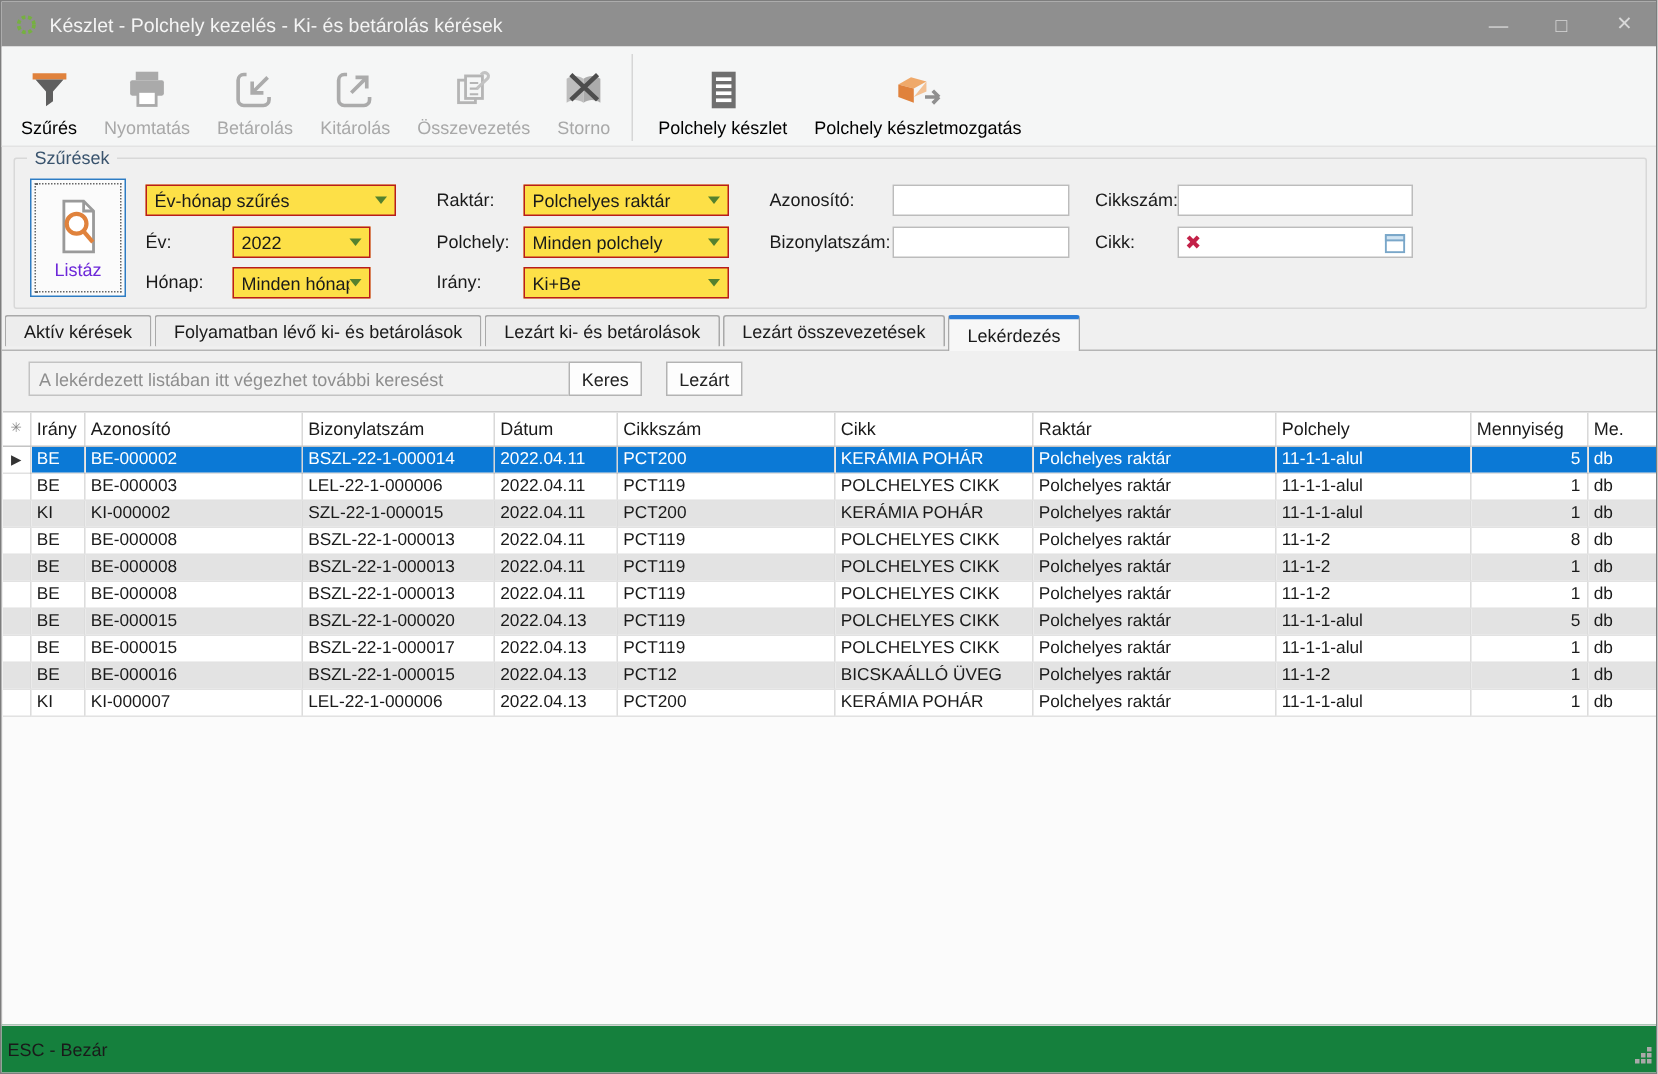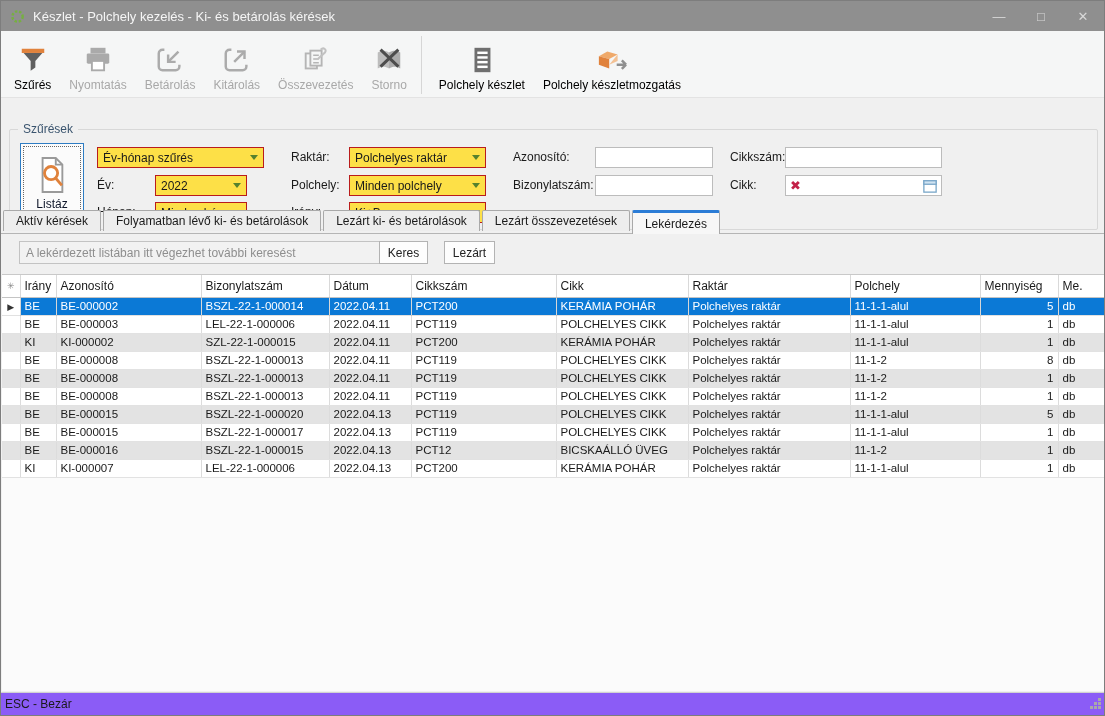--- a/index.html
+++ b/index.html
@@ -23,27 +23,27 @@
     border-bottom:1px solid #e3e3e3; display:flex; align-items:flex-start; padding:3px 0 0 4px; }
   .tool-btn { display:flex; flex-direction:column; align-items:center; justify-content:flex-end;
     height:60px; padding:2px 9px; }
   .tool-btn .ticon { height:36px; display:flex; align-items:center; justify-content:center; }
   .tool-btn .tlbl { font-size:12px; color:#000000; white-space:nowrap; }
   .tool-btn.disabled .tlbl { color:#a8a8a8; }
   .tb-sep { width:1px; height:58px; background:#d6d6d6; margin:2px 8px 0 5px; }
 
   
   .filter-group { position:absolute; left:8px; top:104px; width:1089px; height:101px;
-    border:1px solid #d8d8d8; border-radius:2px;margin-top:24px; }
+    border:1px solid #d8d8d8; border-radius:2px; }
   .filter-legend { position:absolute; top:-8px; left:8px; background:#f0f0f0; padding:0 5px;
     color:#3a546e; font-size:12px; }
   .listaz-btn { position:absolute; left:10px; top:13px; width:64px; height:79px;
     border:1px solid #2e7cc3; background:#fbfbfb; display:flex; flex-direction:column;
     align-items:center; justify-content:center; outline:1px dotted #666; outline-offset:-4px; }
-  .listaz-btn .llbl { font-size:12px; color:#0f172a; margin-top:2px; }
+  .listaz-btn .llbl { font-size:12px; color:#6d28d9; margin-top:2px; }
   .flabel { position:absolute; white-space:nowrap; color:#1a1a1a; }
   .combo { position:absolute; height:21px; background:#fde047; border:1px solid #b91c1c;
     display:flex; align-items:center; padding:0 5px; }
   .combo .cval { white-space:nowrap; overflow:hidden; }
   .dd-arrow { margin-left:auto; width:0; height:0; border-left:4px solid transparent;
     border-right:4px solid transparent; border-top:5px solid #55812e; }
   .txtinput { position:absolute; height:21px; background:#fff; border:1px solid #bcbcbc;
     font-family:inherit; font-size:12px; padding:0 4px; }
   .cikk-field { position:absolute; height:21px; background:#fff; border:1px solid #bcbcbc;
     display:flex; align-items:center; padding:0 4px; }
@@ -79,21 +79,21 @@
     padding:0 4px; font-size:11.5px; white-space:nowrap; overflow:hidden; background:#fff; }
   .grid tr.alt td { background:#e3e3e3; }
   .grid td.ind, .grid th.ind { background:#fff; text-align:center; padding:0; color:#8a8a8a; }
   .grid tr.selected td { background:#0b79d6; color:#fff; border-right-color:rgba(0,0,0,0.14);
     border-bottom-color:rgba(0,0,0,0.10); }
   .grid tr.selected td.ind { background:#fff; color:#333; }
   .grid td.num { text-align:right; }
   .ind-arrow { font-size:9px; color:#333; }
 
   
-  .statusbar { position:absolute; left:0; right:0; bottom:0; height:23px; background:#8b5cf6;
+  .statusbar { position:absolute; left:0; right:0; bottom:0; height:32px; background:#15803d;
     border-top:1px solid #d2d2d2; display:flex; align-items:center; padding-left:4px; font-size:12px; }
   .grip { position:absolute; right:2px; bottom:2px; }
 </style>
 </head>
 <body>
 
 <div class="window">
 
   <div class="titlebar">
     <span style="display:flex;">

